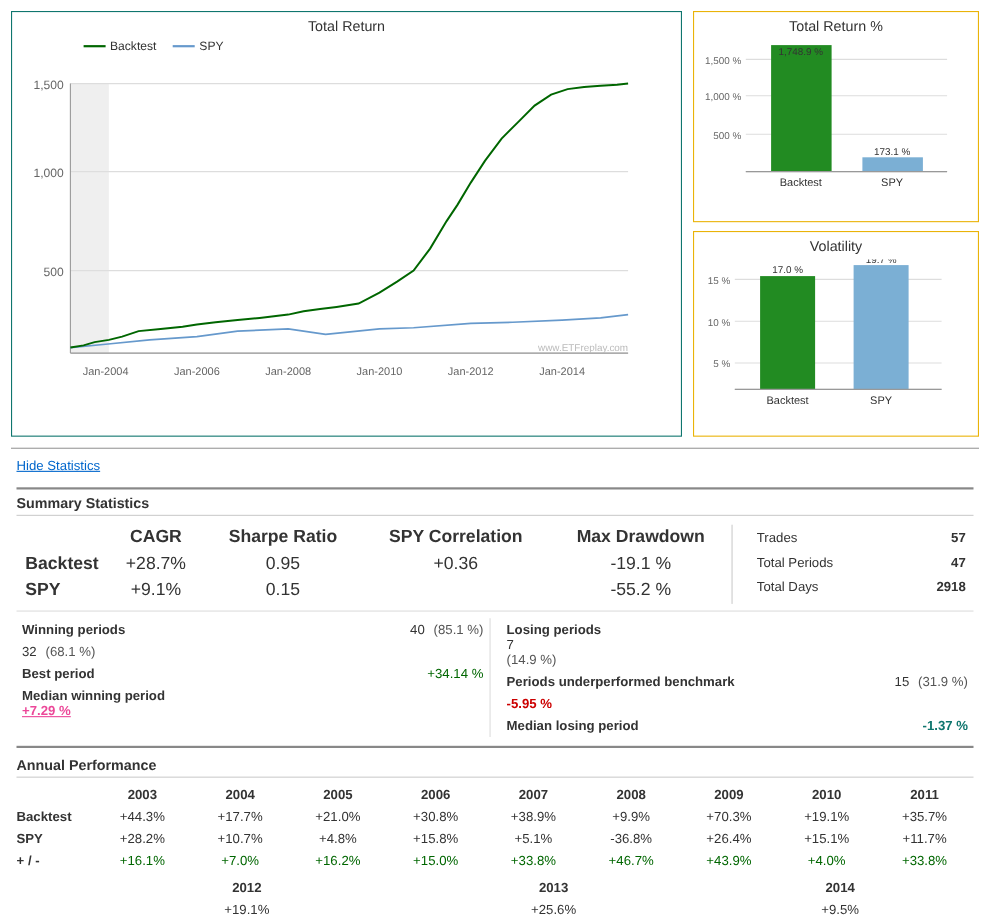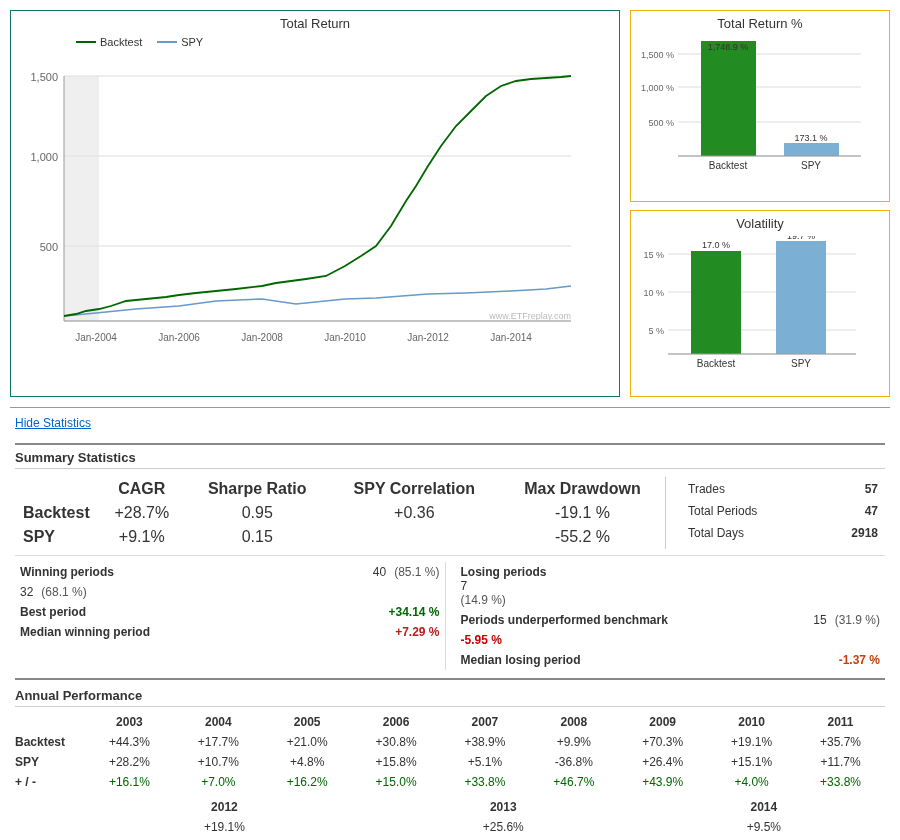--- a/index.html
+++ b/index.html
@@ -227,44 +227,44 @@
           <span style="font-weight:bold;flex:1;">Winning periods</span>
           <span style="margin-right:8px;">40</span>
           <span style="color:#555;">(85.1 %)</span>
         </div>
         <div style="display:flex;align-items:baseline;padding:3px 5px;">
           <span style="margin-right:8px;">32</span>
           <span style="color:#555;">(68.1 %)</span>
         </div>
         <div style="display:flex;align-items:baseline;padding:3px 5px;">
           <span style="font-weight:bold;flex:1;">Best period</span>
-          <span style="color:#006600;font-weight:bold;margin-left:16px;">+34.14 %</span>
-        </div>
-        <div style="display:flex;align-items:flex-start;padding:3px 5px;">
+          <span style="color:#006600;font-weight:normal;margin-left:16px;">+34.14 %</span>
+        </div>
+        <div style="display:flex;align-items:flex-start;padding:3px 5px;flex-direction:column;">
           <span style="font-weight:bold;flex:1;">Median winning period</span>
-          <span style="color:#b91c1c;font-weight:bold;">+7.29 %</span>
+          <span style="color:#ec4899;font-weight:bold;text-decoration:underline;">+7.29 %</span>
         </div>
       </div>
       <div style="flex:1;border-left:1px solid #ddd;padding-left:10px;">
         <div style="display:flex;align-items:baseline;padding:3px 5px;flex-direction:column;">
           <span style="font-weight:bold;flex:1;">Losing periods</span>
           <span style="margin-right:8px;">7</span>
           <span style="color:#555;">(14.9 %)</span>
         </div>
         <div style="display:flex;align-items:baseline;padding:3px 5px;">
           <span style="font-weight:bold;flex:1;">Periods underperformed benchmark</span>
           <span style="margin-right:8px;">15</span>
           <span style="color:#555;">(31.9 %)</span>
         </div>
         <div style="display:flex;align-items:baseline;padding:3px 5px;">
           <span style="color:#cc0000;font-weight:bold;">-5.95 %</span>
         </div>
         <div style="display:flex;align-items:baseline;padding:3px 5px;">
           <span style="font-weight:bold;flex:1;">Median losing period</span>
-          <span style="color:#c2410c;font-weight:bold;">-1.37 %</span>
+          <span style="color:#0f766e;font-weight:bold;">-1.37 %</span>
         </div>
       </div>
     </div>
     
     <hr class="section-divider" style="margin-top:8px;">
     
     
     <div class="annual-title">Annual Performance</div>
     
     <table class="annual-table">

